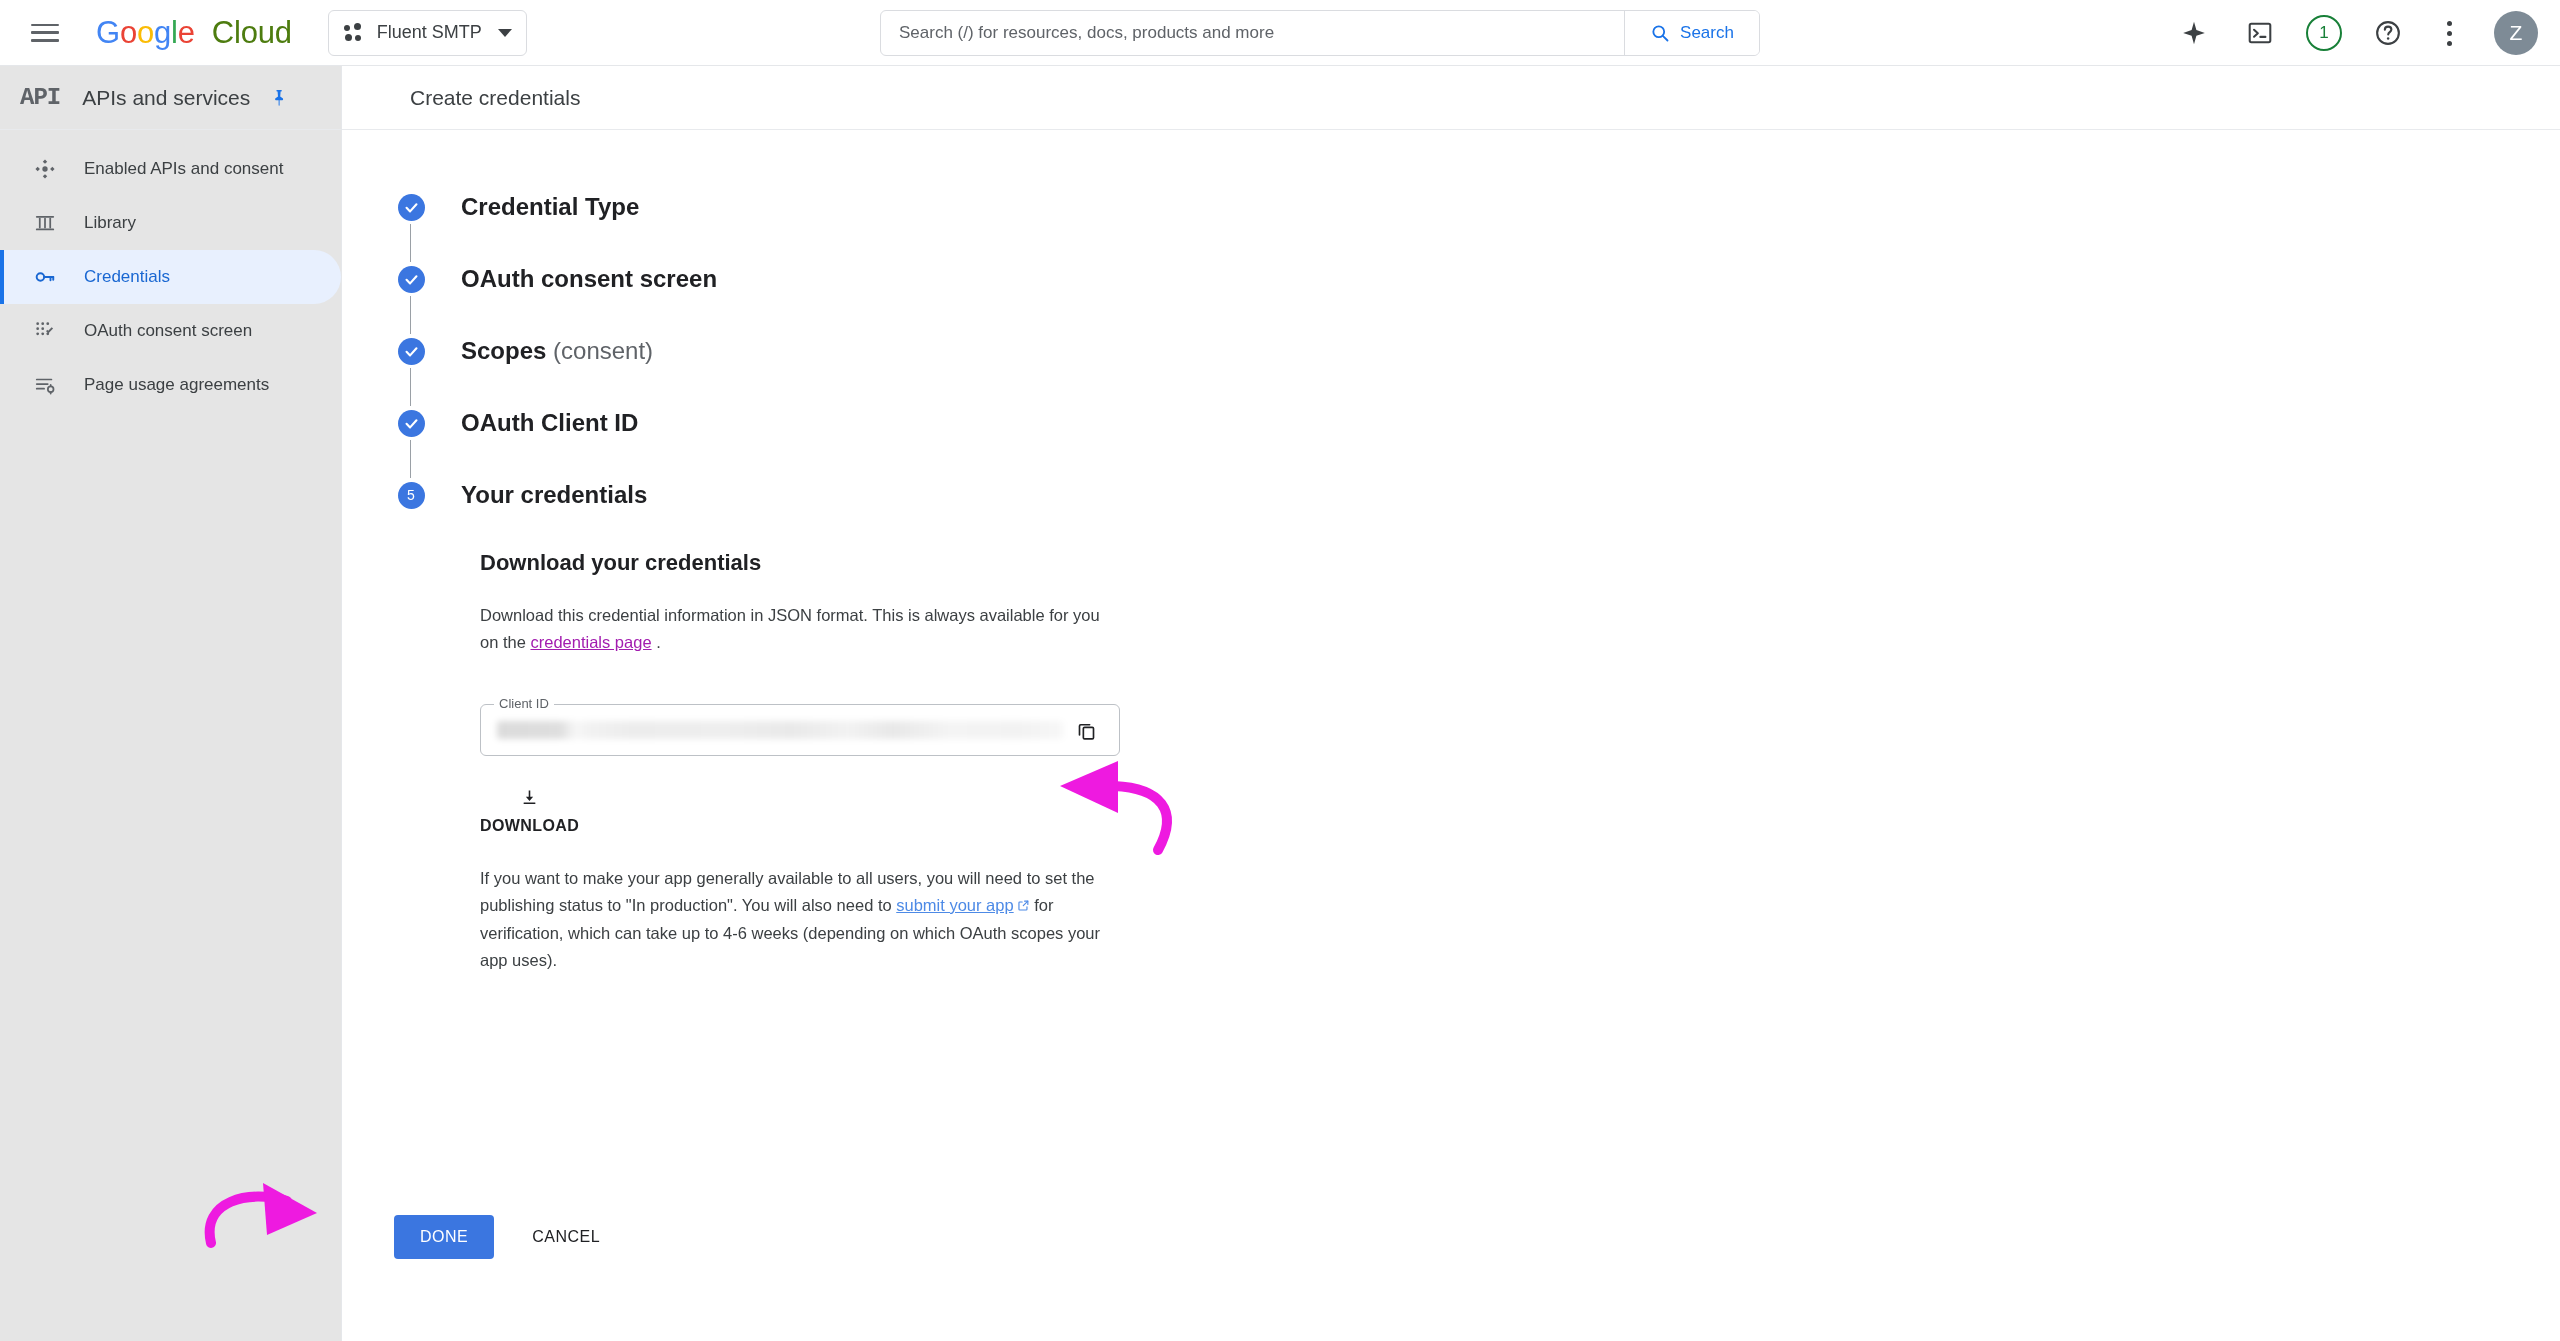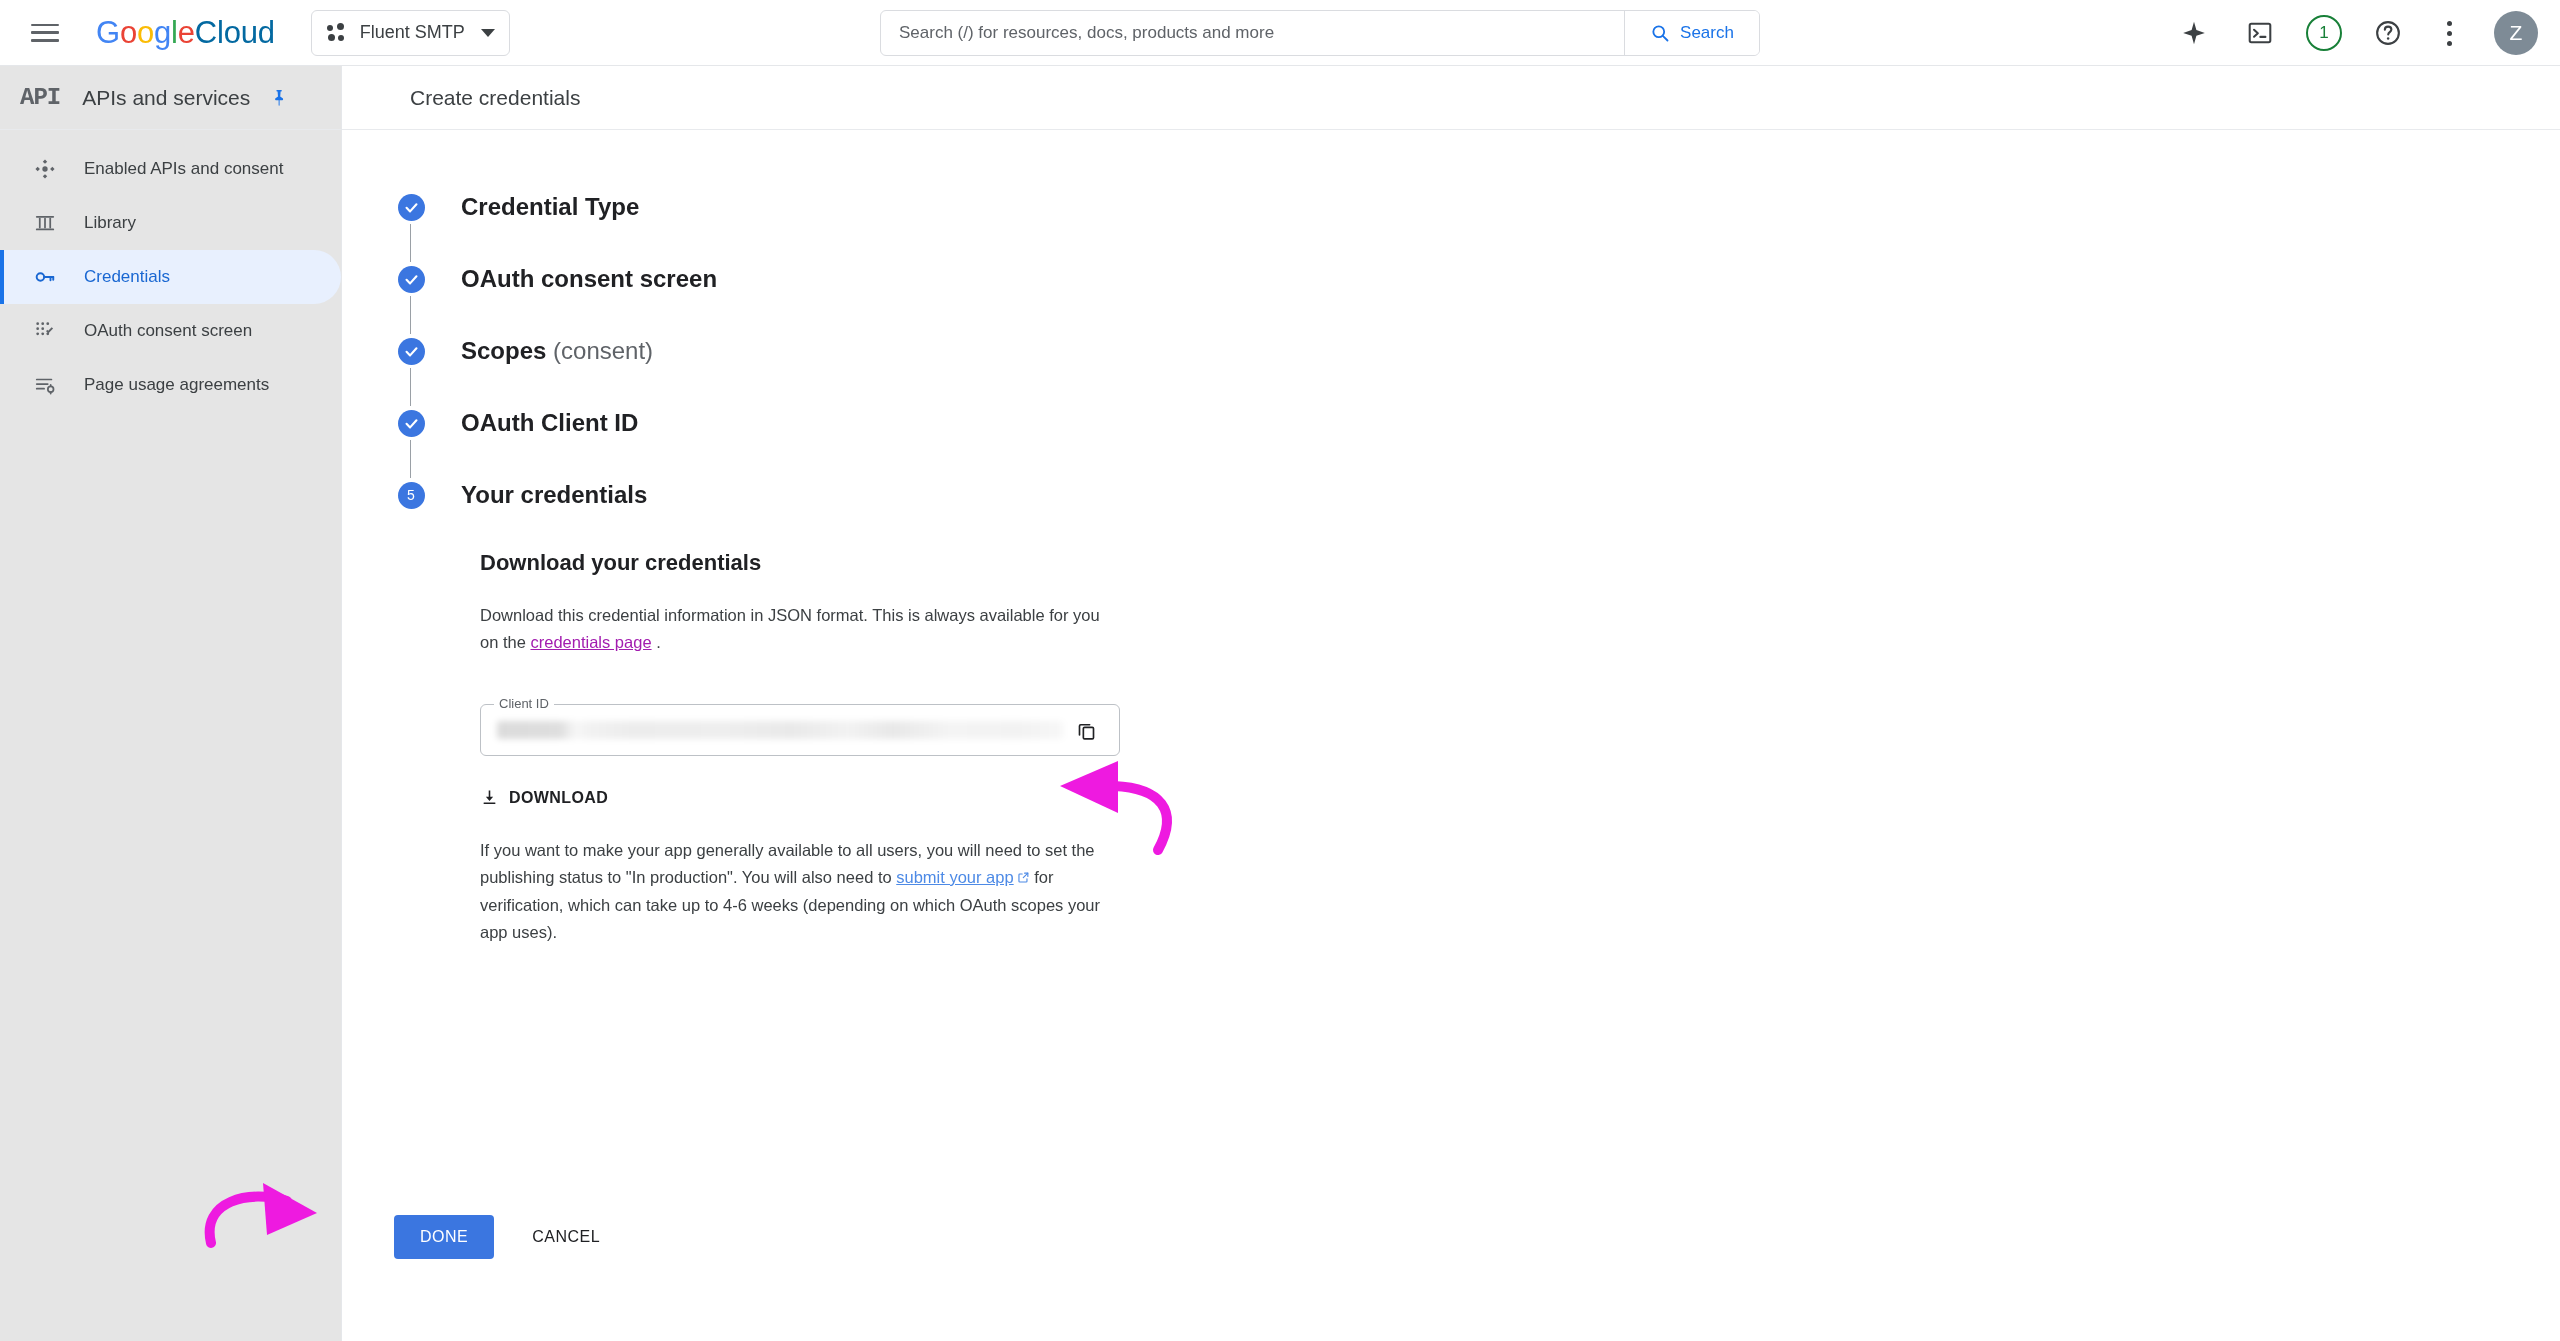--- a/index.html
+++ b/index.html
@@ -33,21 +33,21 @@
     letter-spacing: -0.2px;
     display: flex; align-items: baseline;
     white-space: nowrap;
   }
   .brand .g1 { color: #4285f4; }
   .brand .g2 { color: #ea4335; }
   .brand .g3 { color: #fbbc05; }
   .brand .g4 { color: #4285f4; }
   .brand .g5 { color: #34a853; }
   .brand .g6 { color: #ea4335; }
-  .brand .cloud { color: #0369a1; margin-left: 0; font-weight: 400; }
+  .brand .cloud { color: #4d7c0f; margin-left: 17px; font-weight: 400; }
 
   .project-chip {
     margin-left: 36px;
     height: 46px;
     min-width: 196px;
     border: 1px solid #dadce0;
     border-radius: 6px;
     display: flex; align-items: center;
     padding: 0 14px 0 14px;
     cursor: pointer;
@@ -260,20 +260,21 @@
   }
 
   .dl-btn {
     margin-top: 28px;
     display: inline-flex; align-items: center; gap: 10px;
     font-size: 16px; font-weight: 700; color: #202124;
     letter-spacing: 0.4px;
     cursor: pointer; background: none; border: none;
     font-family: inherit;
     padding: 4px 0;
+    flex-direction: column;
   }
 
   
   .actions {
     position: absolute; left: 52px; top: 1085px;
     display: flex; align-items: center; gap: 16px;
   }
   .btn-done {
     background: #3b76e0; color: #fff;
     border: none; border-radius: 4px;

